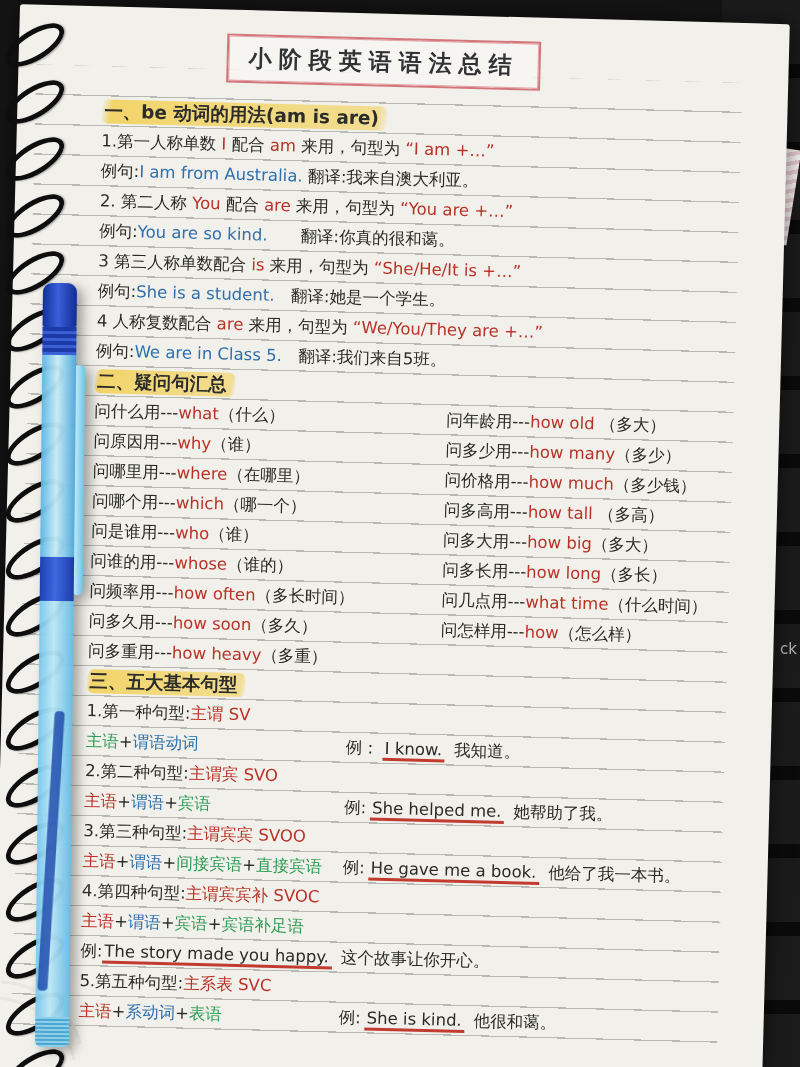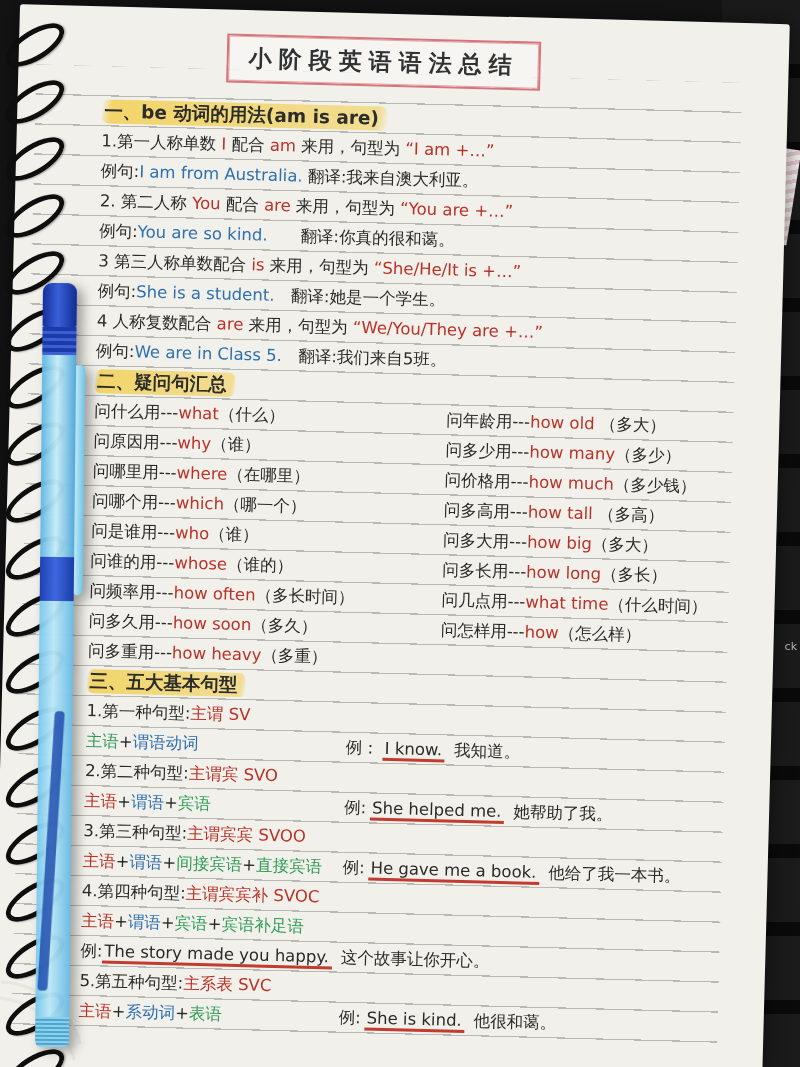--- a/index.html
+++ b/index.html
@@ -7,21 +7,21 @@
     width:800px;height:1067px;overflow:hidden;position:relative;
     background:#141414;
     font-family:"DejaVu Sans","Liberation Sans",sans-serif;
   }
   
   .bg-right{
     position:absolute;right:0;top:0;width:78px;height:100%;z-index:0;
     background:repeating-linear-gradient(180deg,#1b1b1b 0 64px,#0a0a0a 64px 78px);
   }
   .bg-text{
-    position:absolute;right:3px;top:640px;color:#b7b7b7;font-size:11px;z-index:0;
+    position:absolute;right:3px;top:640px;color:#b7b7b7;font-size:15px;z-index:0;
   }
   .sliver{
     position:absolute;right:6px;top:148px;width:28px;height:96px;z-index:0;
     background:repeating-linear-gradient(160deg,#e7ccd4 0 4px,#f6f2ef 4px 9px);
     transform:rotate(9deg);
   }
   .edge-arc{
     position:absolute;width:130px;height:90px;left:-46px;bottom:-18px;z-index:2;
     border:3px solid #e8e6df;border-color:#e8e6df transparent transparent transparent;
     border-radius:50%;transform:rotate(38deg);

